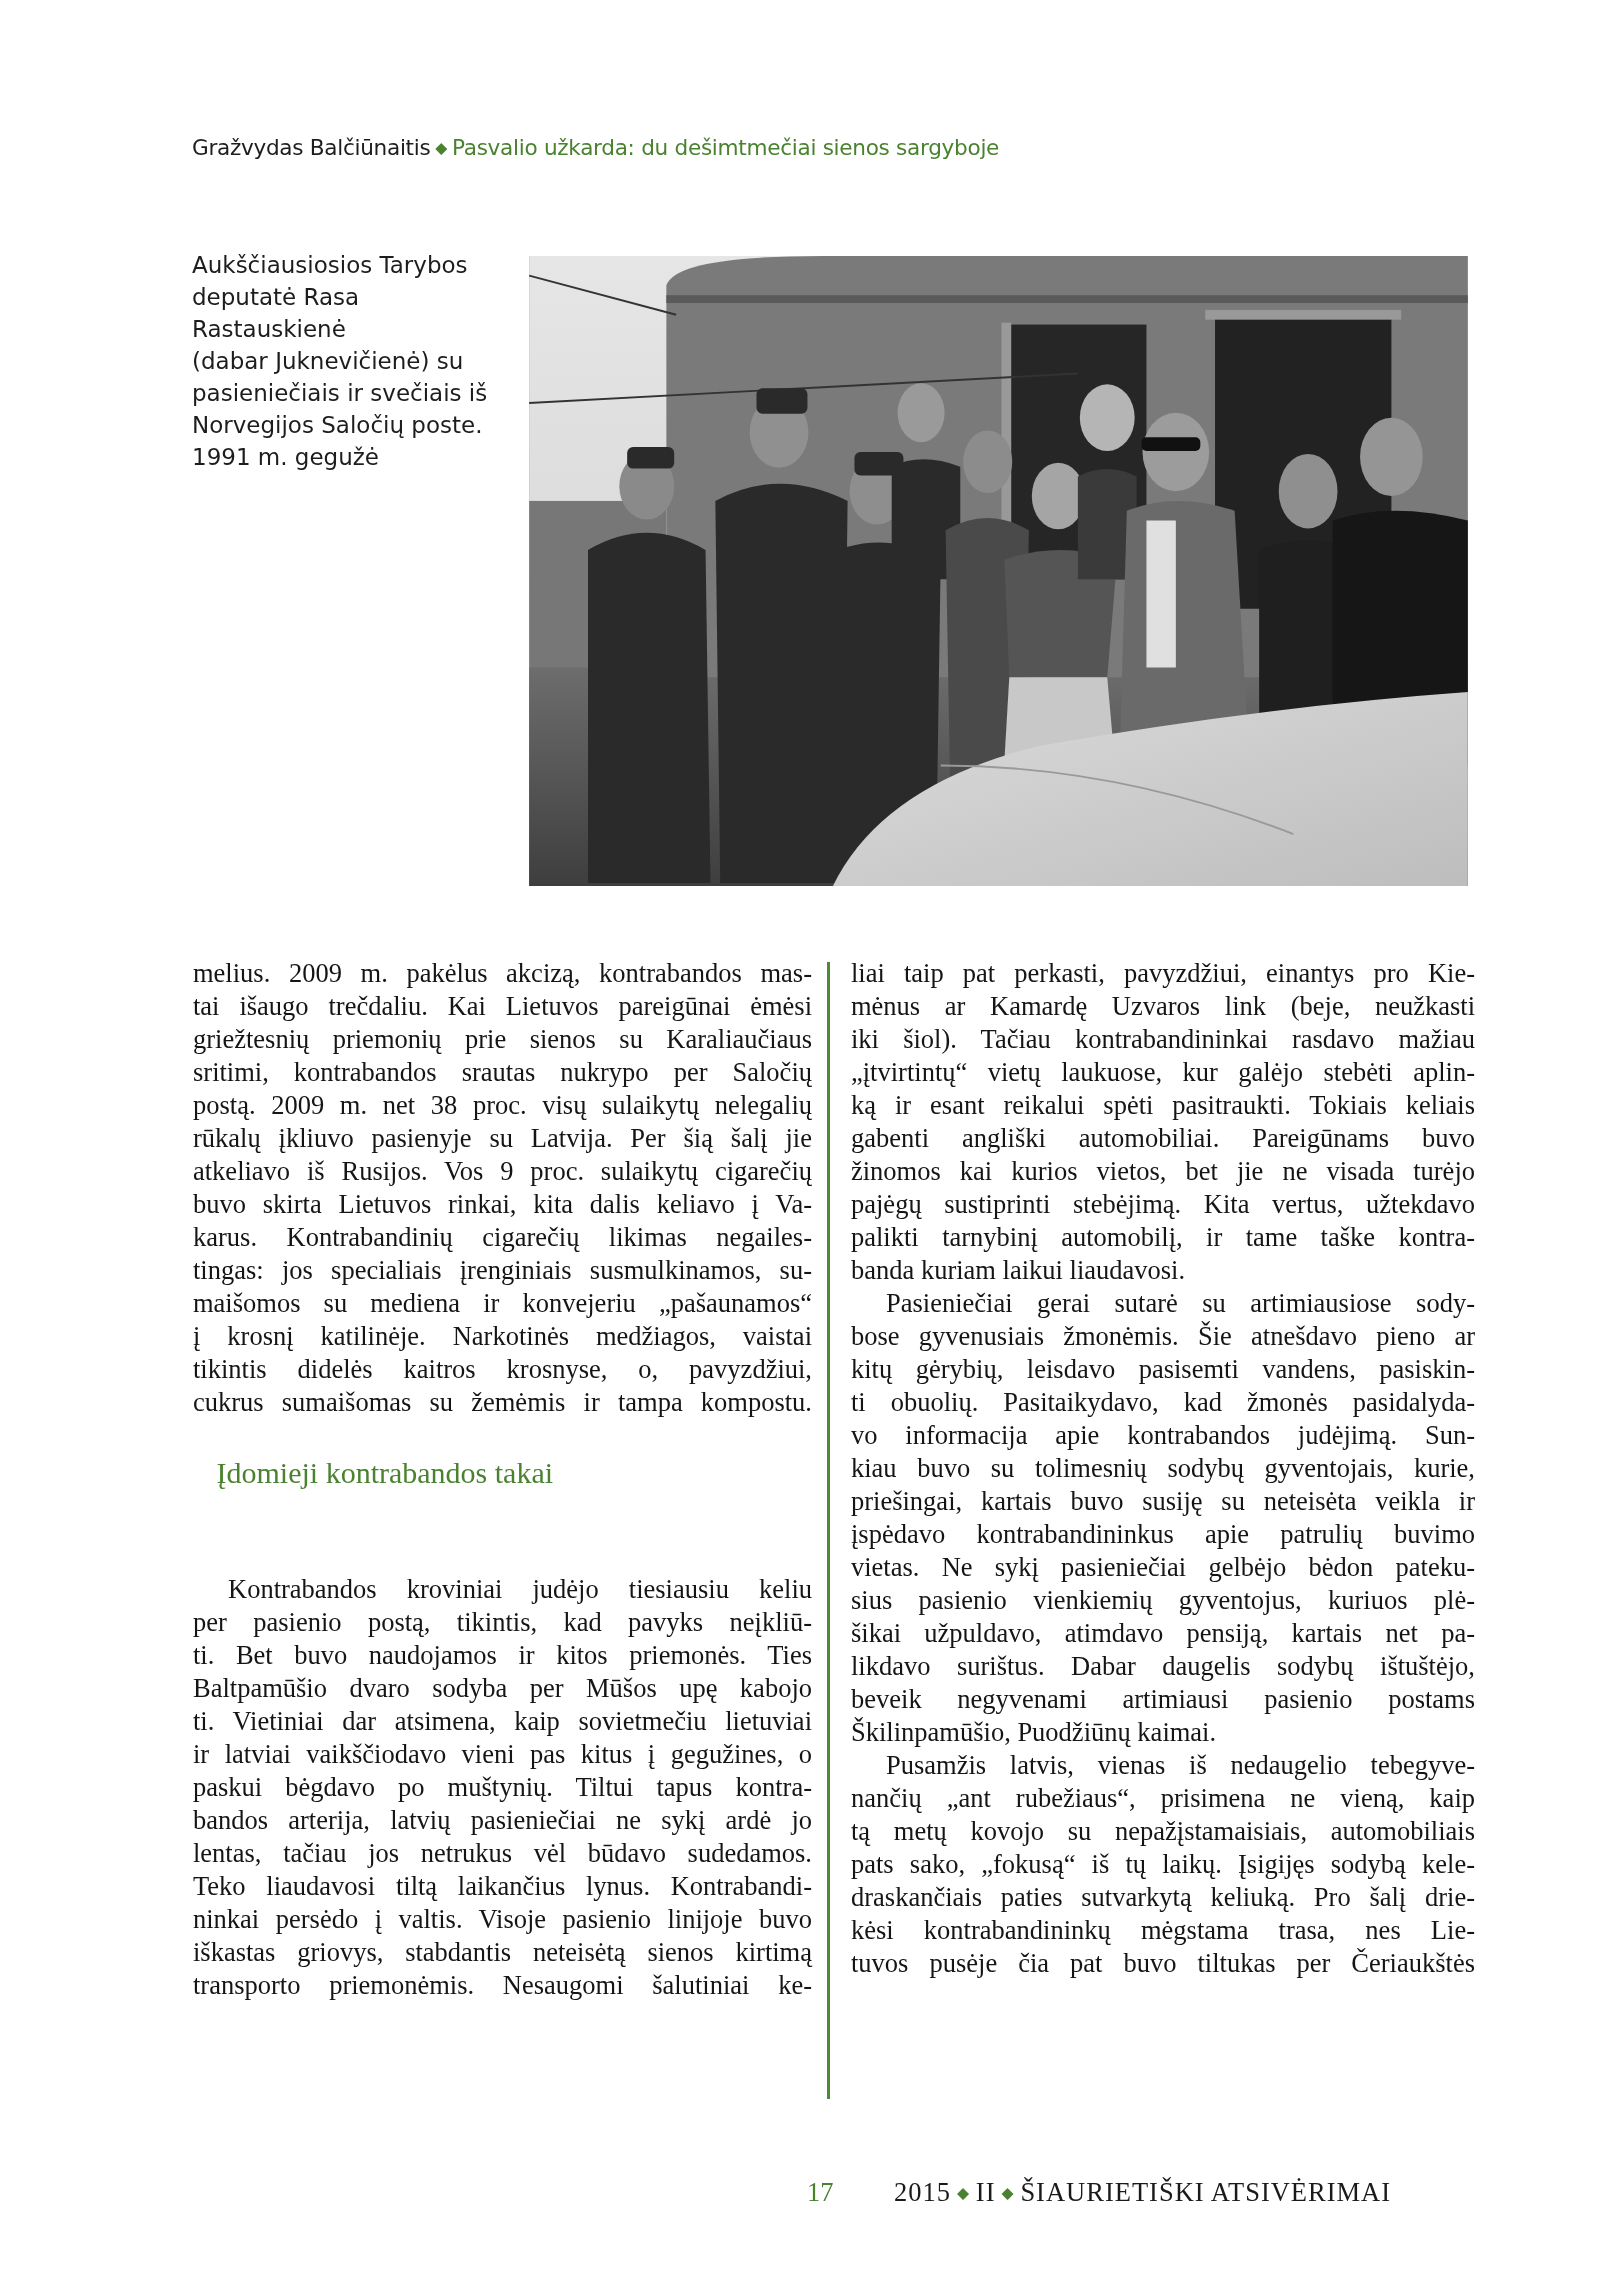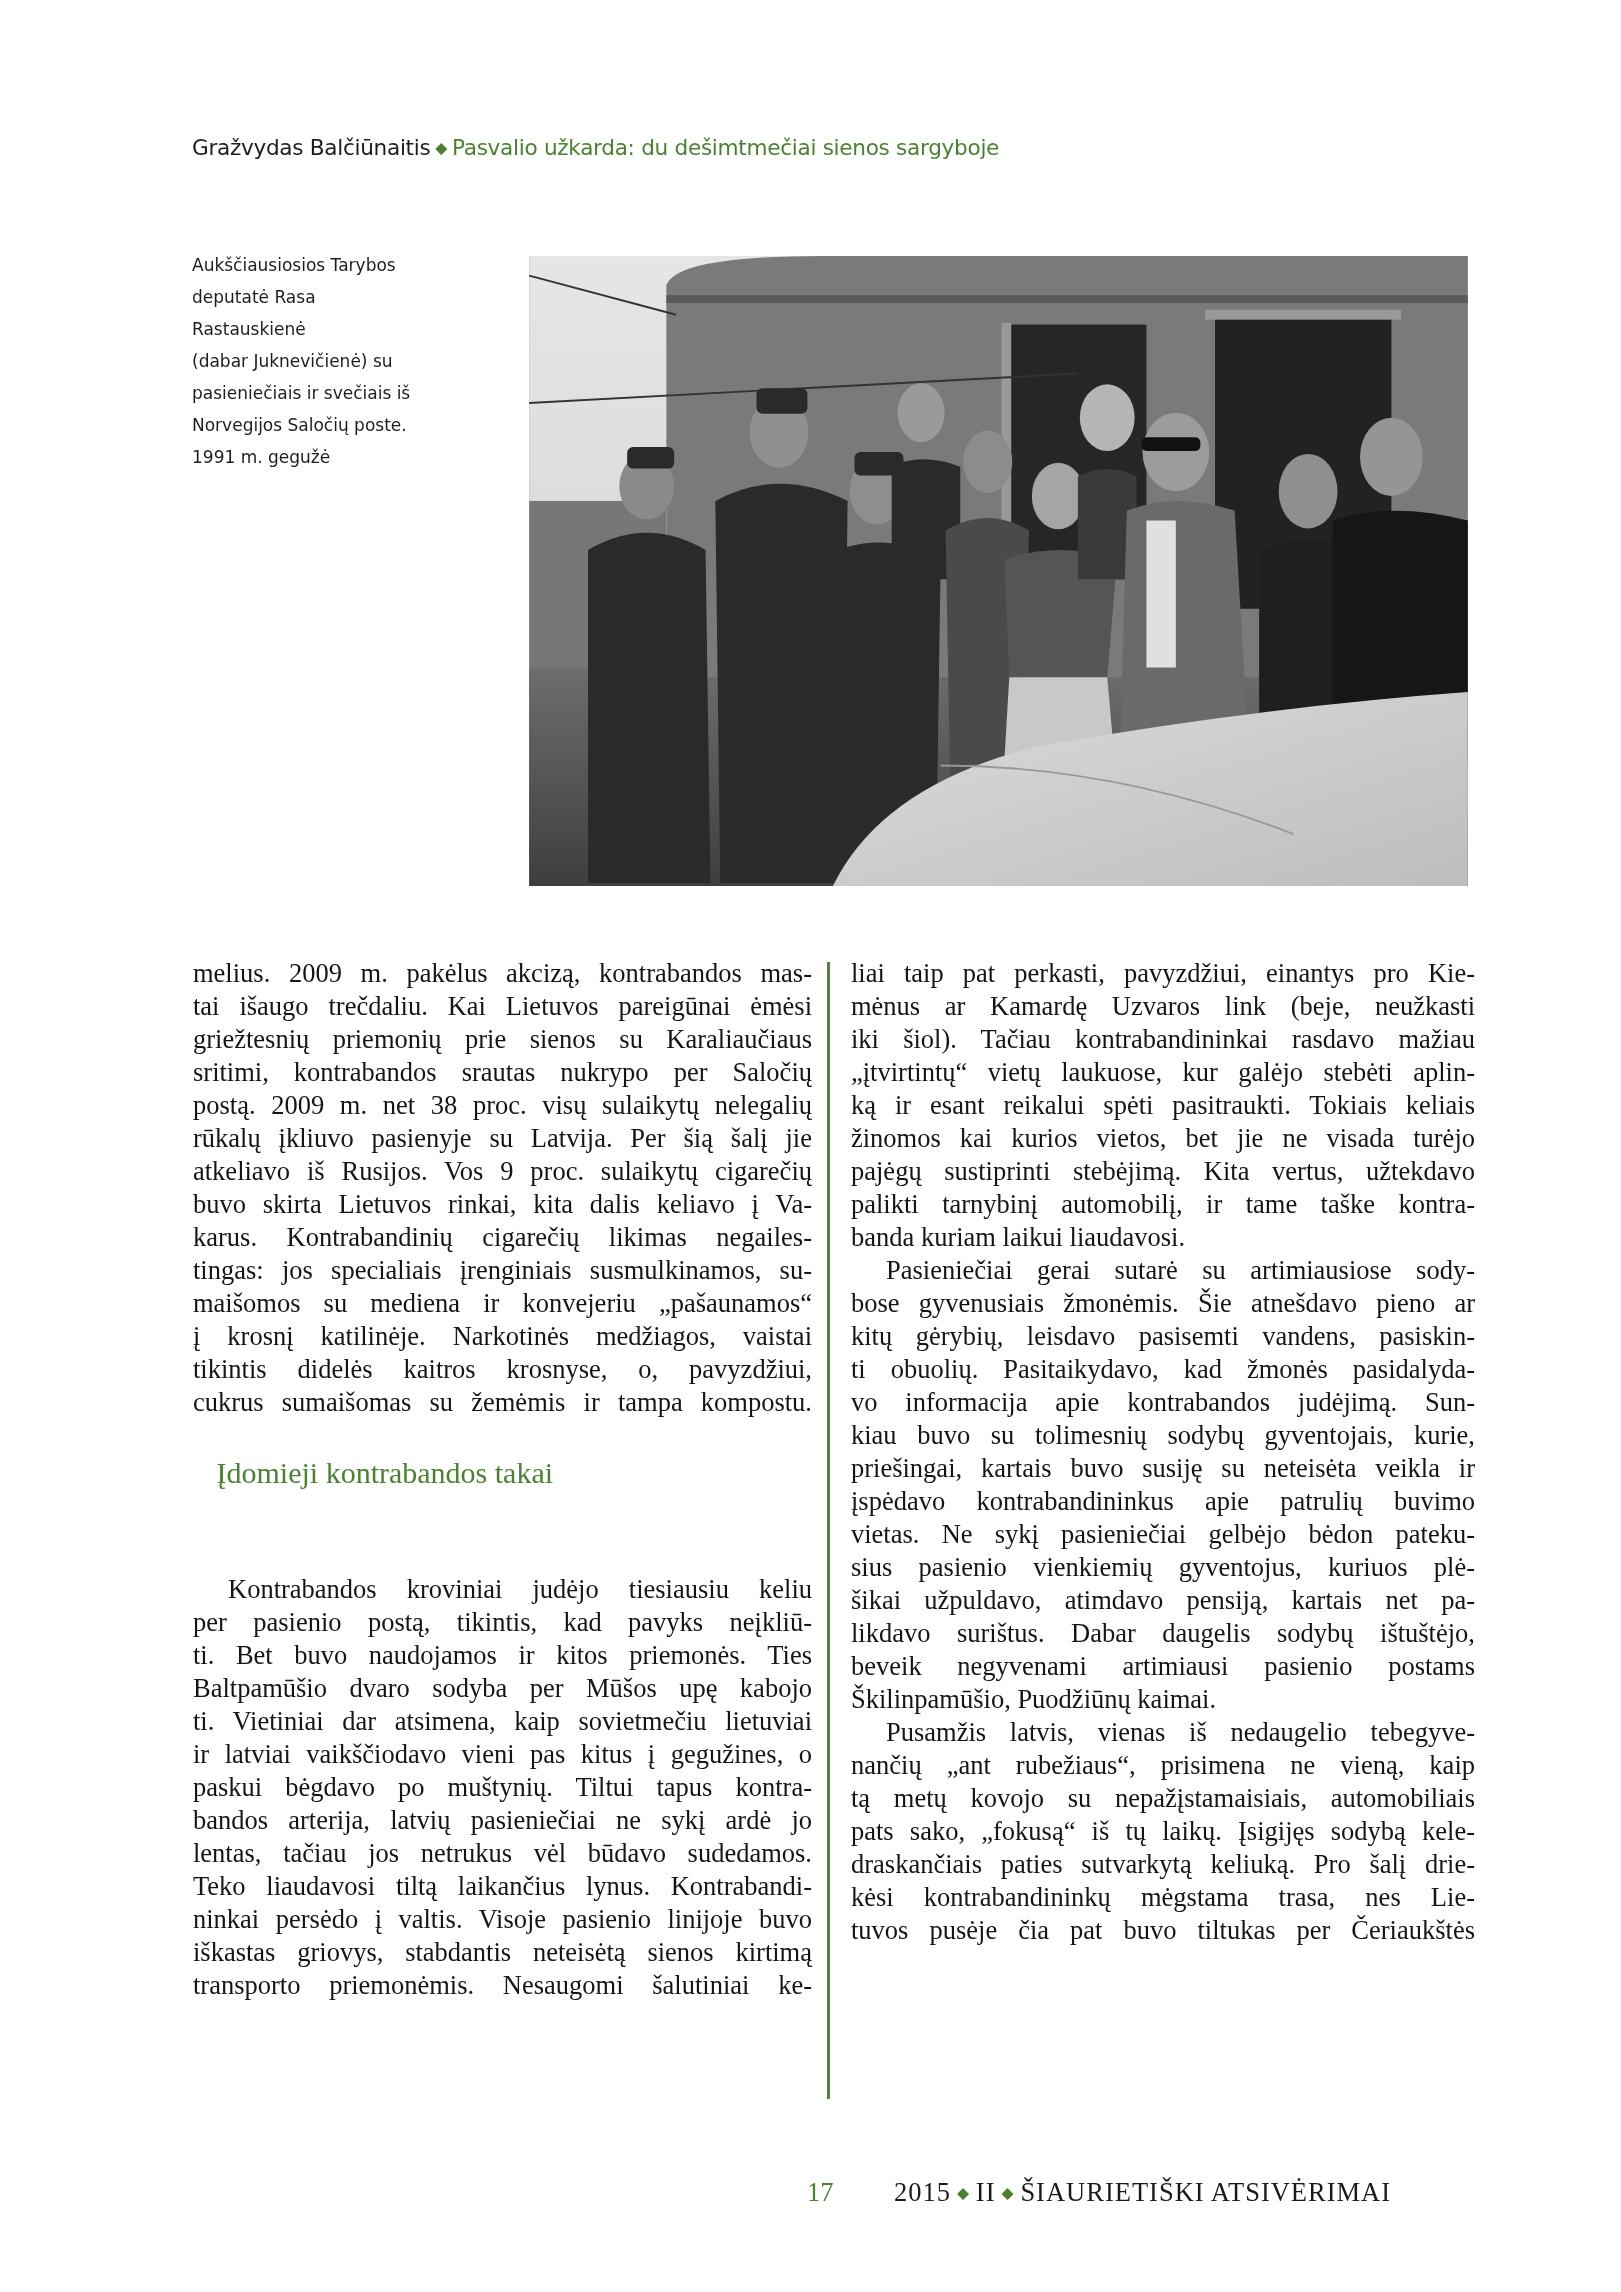--- a/index.html
+++ b/index.html
@@ -8,21 +8,21 @@
     position: absolute; left: 192px; top: 135px;
     font-family: "DejaVu Sans", sans-serif; font-size: 21.6px; letter-spacing: -0.3px;
     white-space: nowrap;
   }
   .running-head .author { color: #1d1d1d; }
   .running-head .diamond { color: #4a8230; font-size: 15.7px; margin: 0 4.9px; position: relative; top: -2px; }
   .running-head .title { color: #4a8230; }
 
   .caption {
     position: absolute; left: 192px; top: 249px; width: 323px;
-    font-family: "DejaVu Sans", sans-serif; font-size: 17px; line-height: 32px; color: #1d1d1d;
+    font-family: "DejaVu Sans", sans-serif; font-size: 23px; line-height: 32px; color: #1d1d1d;
   }
   .caption div { white-space: nowrap; }
 
   .photo {
     position: absolute; left: 529px; top: 256px; width: 939px; height: 630px;
     overflow: hidden; background: #9a9a9a;
   }
   .photo svg { display: block; }
 
   .col {
@@ -171,20 +171,21 @@
 
 <div class="rule"></div>
 
 <div class="col col-right">
   <div>
     <span class="ln">liai taip pat perkasti, pavyzdžiui, einantys pro Kie-</span>
     <span class="ln">mėnus ar Kamardę Uzvaros link (beje, neužkasti</span>
     <span class="ln">iki šiol). Tačiau kontrabandininkai rasdavo mažiau</span>
     <span class="ln">„įtvirtintų“ vietų laukuose, kur galėjo stebėti aplin-</span>
     <span class="ln">ką ir esant reikalui spėti pasitraukti. Tokiais keliais</span>
+    <span class="ln">gabenti angliški automobiliai. Pareigūnams buvo</span>
     <span class="ln">žinomos kai kurios vietos, bet jie ne visada turėjo</span>
     <span class="ln">pajėgų sustiprinti stebėjimą. Kita vertus, užtekdavo</span>
     <span class="ln">palikti tarnybinį automobilį, ir tame taške kontra-</span>
     <span class="ln last">banda kuriam laikui liaudavosi.</span>
   </div>
   <div>
     <span class="ln indent">Pasieniečiai gerai sutarė su artimiausiose sody-</span>
     <span class="ln">bose gyvenusiais žmonėmis. Šie atnešdavo pieno ar</span>
     <span class="ln">kitų gėrybių, leisdavo pasisemti vandens, pasiskin-</span>
     <span class="ln">ti obuolių. Pasitaikydavo, kad žmonės pasidalyda-</span>

